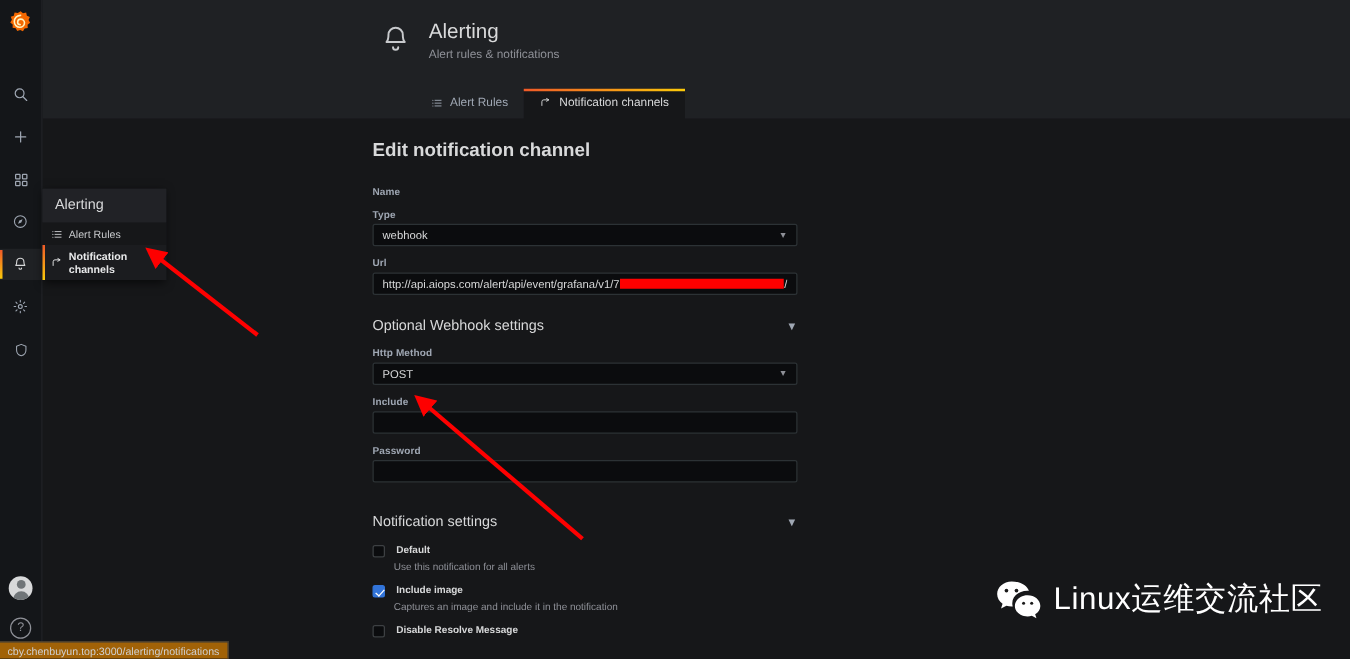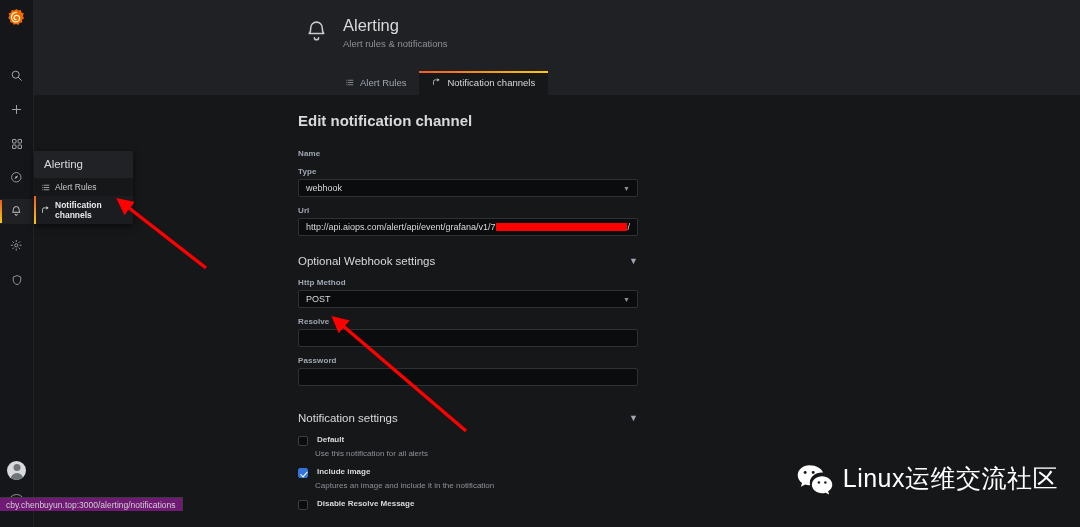--- a/index.html
+++ b/index.html
@@ -113,22 +113,22 @@
 
   
   .watermark {
     position: absolute; right: 22px; bottom: 32px; display: flex; align-items: center; gap: 9px;
     color: #ffffff; z-index: 50;
   }
   .wm-text { font-size: 25px; letter-spacing: .5px; font-family: Liberation Sans, sans-serif; }
 
   
   .statusbar {
-    position: absolute; left: 0; bottom: 16px; height: 14px; padding: 0 6px;
-    background: #701a75; color: #cfcfcf; font-size: 8.5px;
+    position: absolute; left: 0; bottom: 0; height: 14px; padding: 0 6px;
+    background: #a16207; color: #cfcfcf; font-size: 8.5px;
     display: flex; align-items: center; z-index: 70;
     border-top: 1px solid #3a3a3a; border-right: 1px solid #3a3a3a;
   }
 </style>
 </head>
 <body>
 
 <div id="app">
 
   <div class="sidenav">
@@ -293,21 +293,21 @@
 
       <div class="field">
         <div class="field-label">Http Method</div>
         <div class="field-input select">
           <span>POST</span>
           <span class="caret">▼</span>
         </div>
       </div>
 
       <div class="field">
-        <div class="field-label">Resolve</div>
+        <div class="field-label">Include</div>
         <div class="field-input"></div>
       </div>
 
       <div class="field">
         <div class="field-label">Password</div>
         <div class="field-input"></div>
       </div>
 
       <div class="section-head" style="margin-top:26px">
         <span>Notification settings</span>

